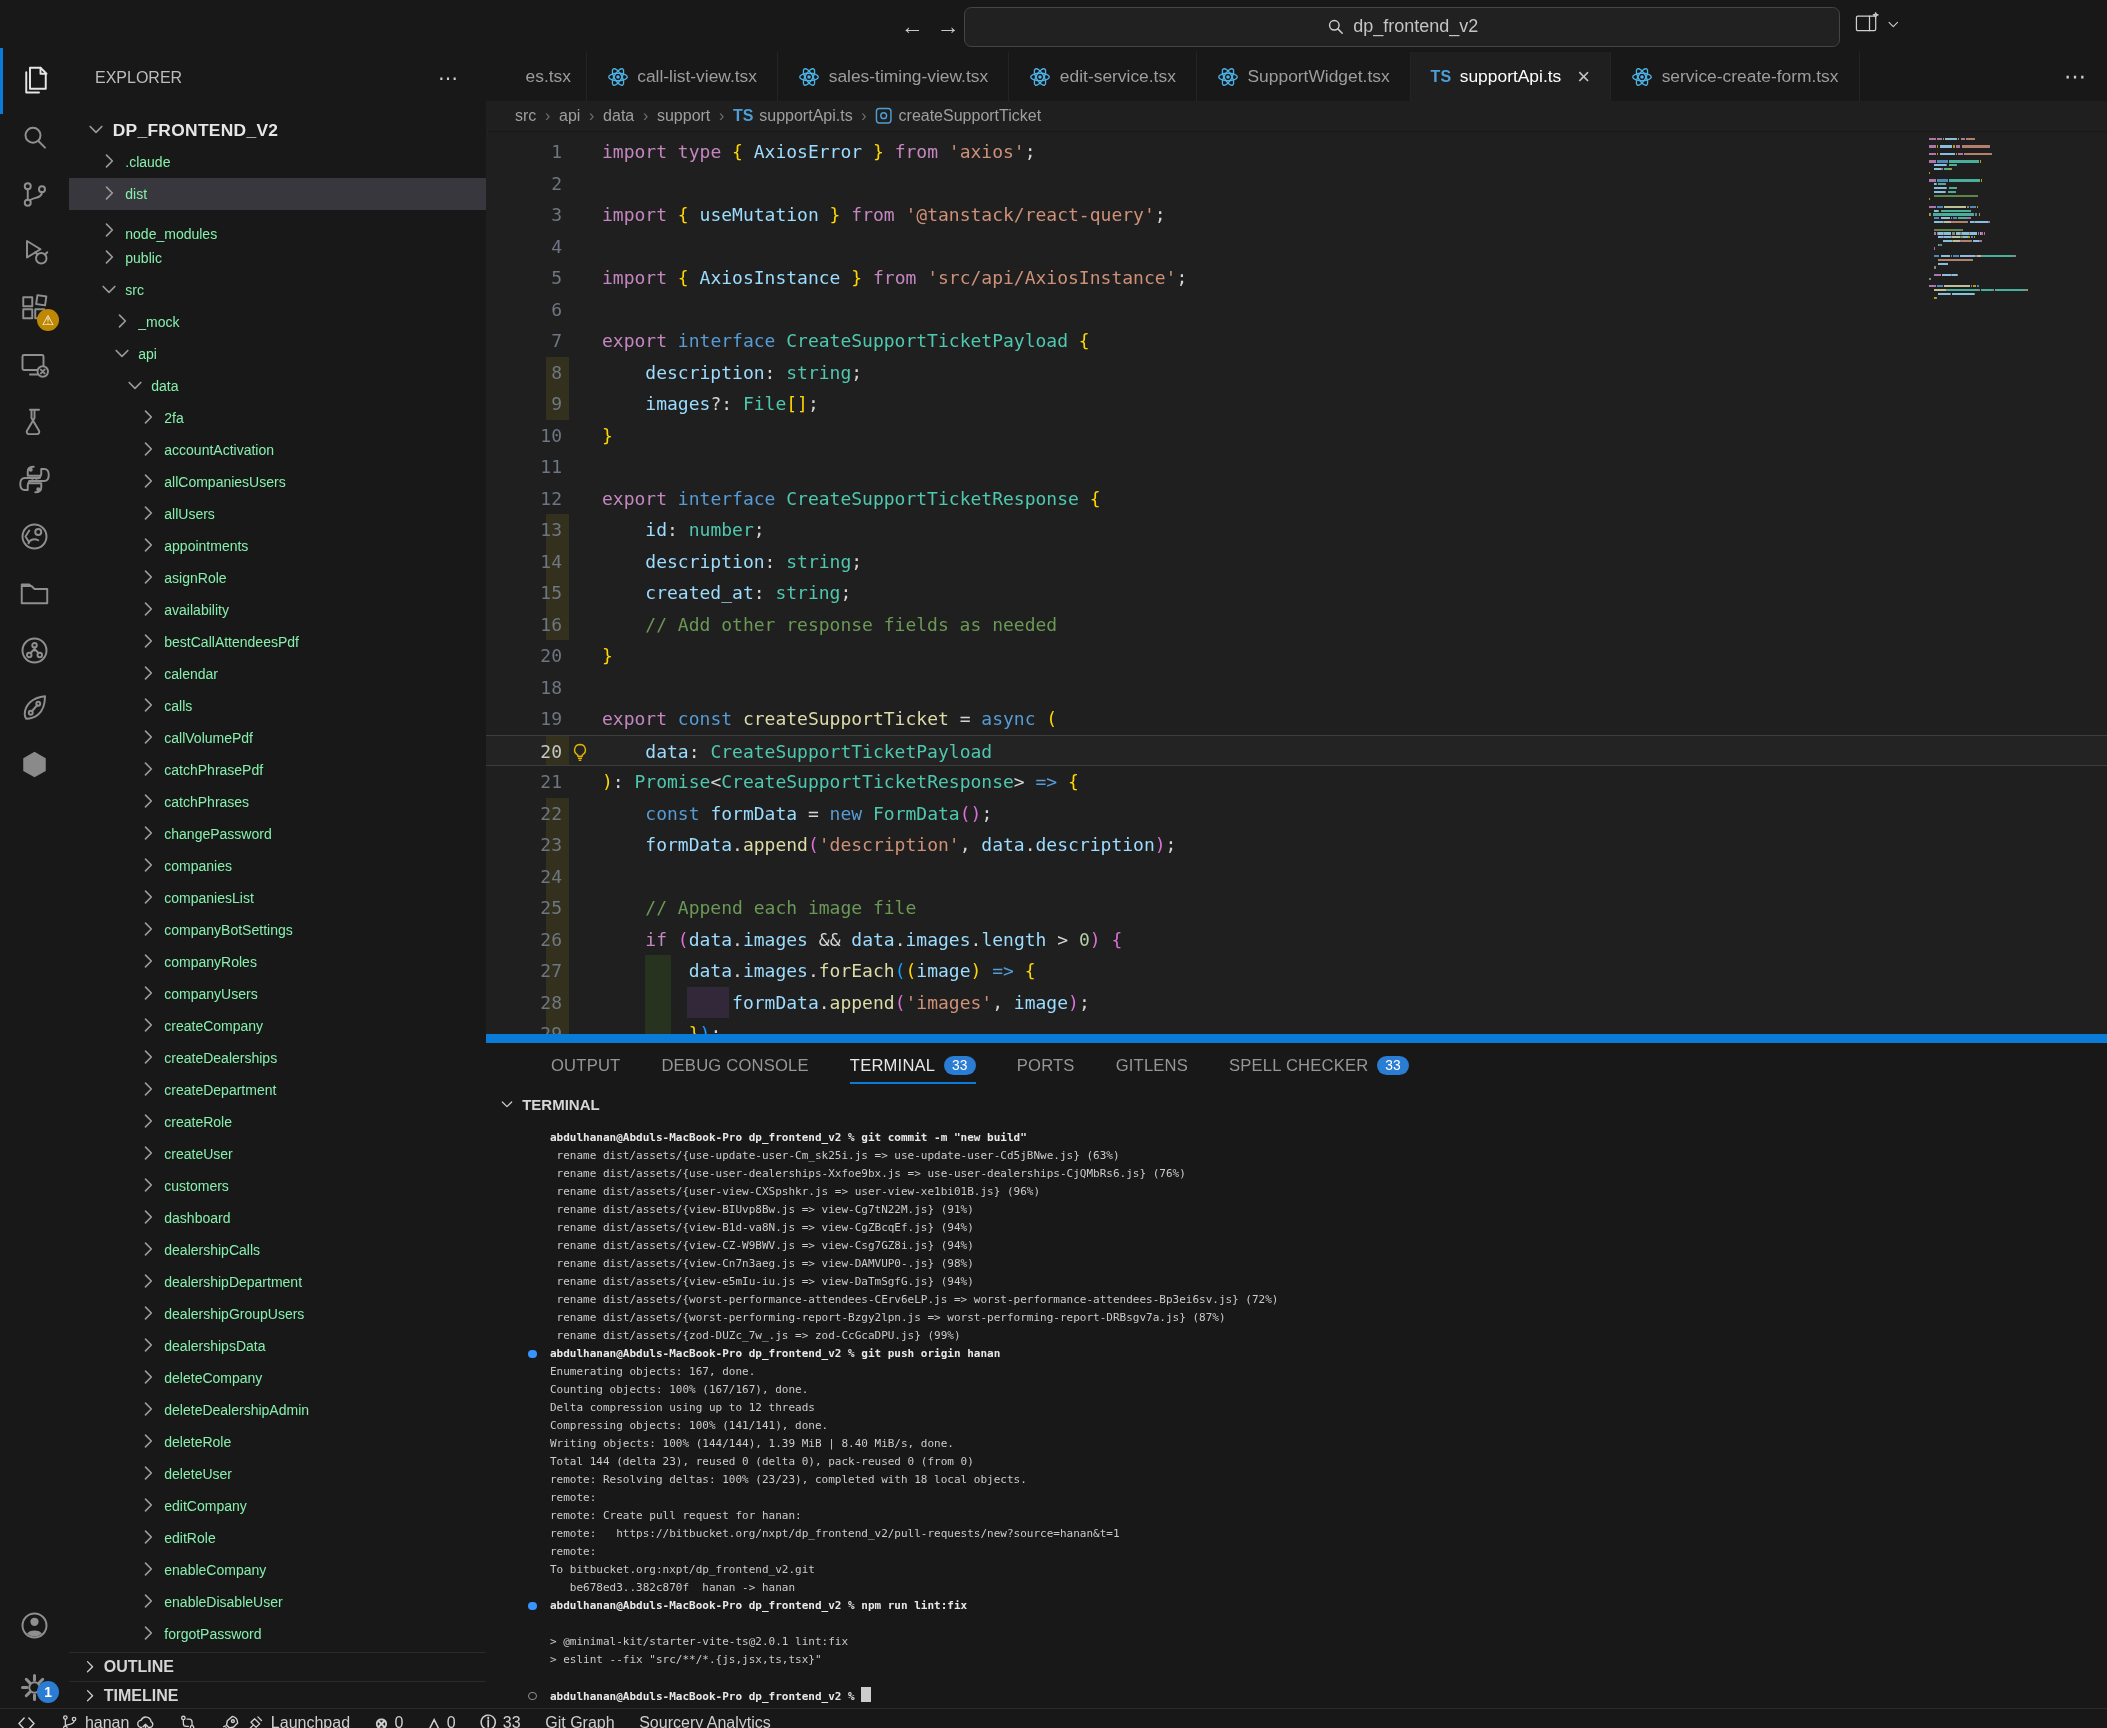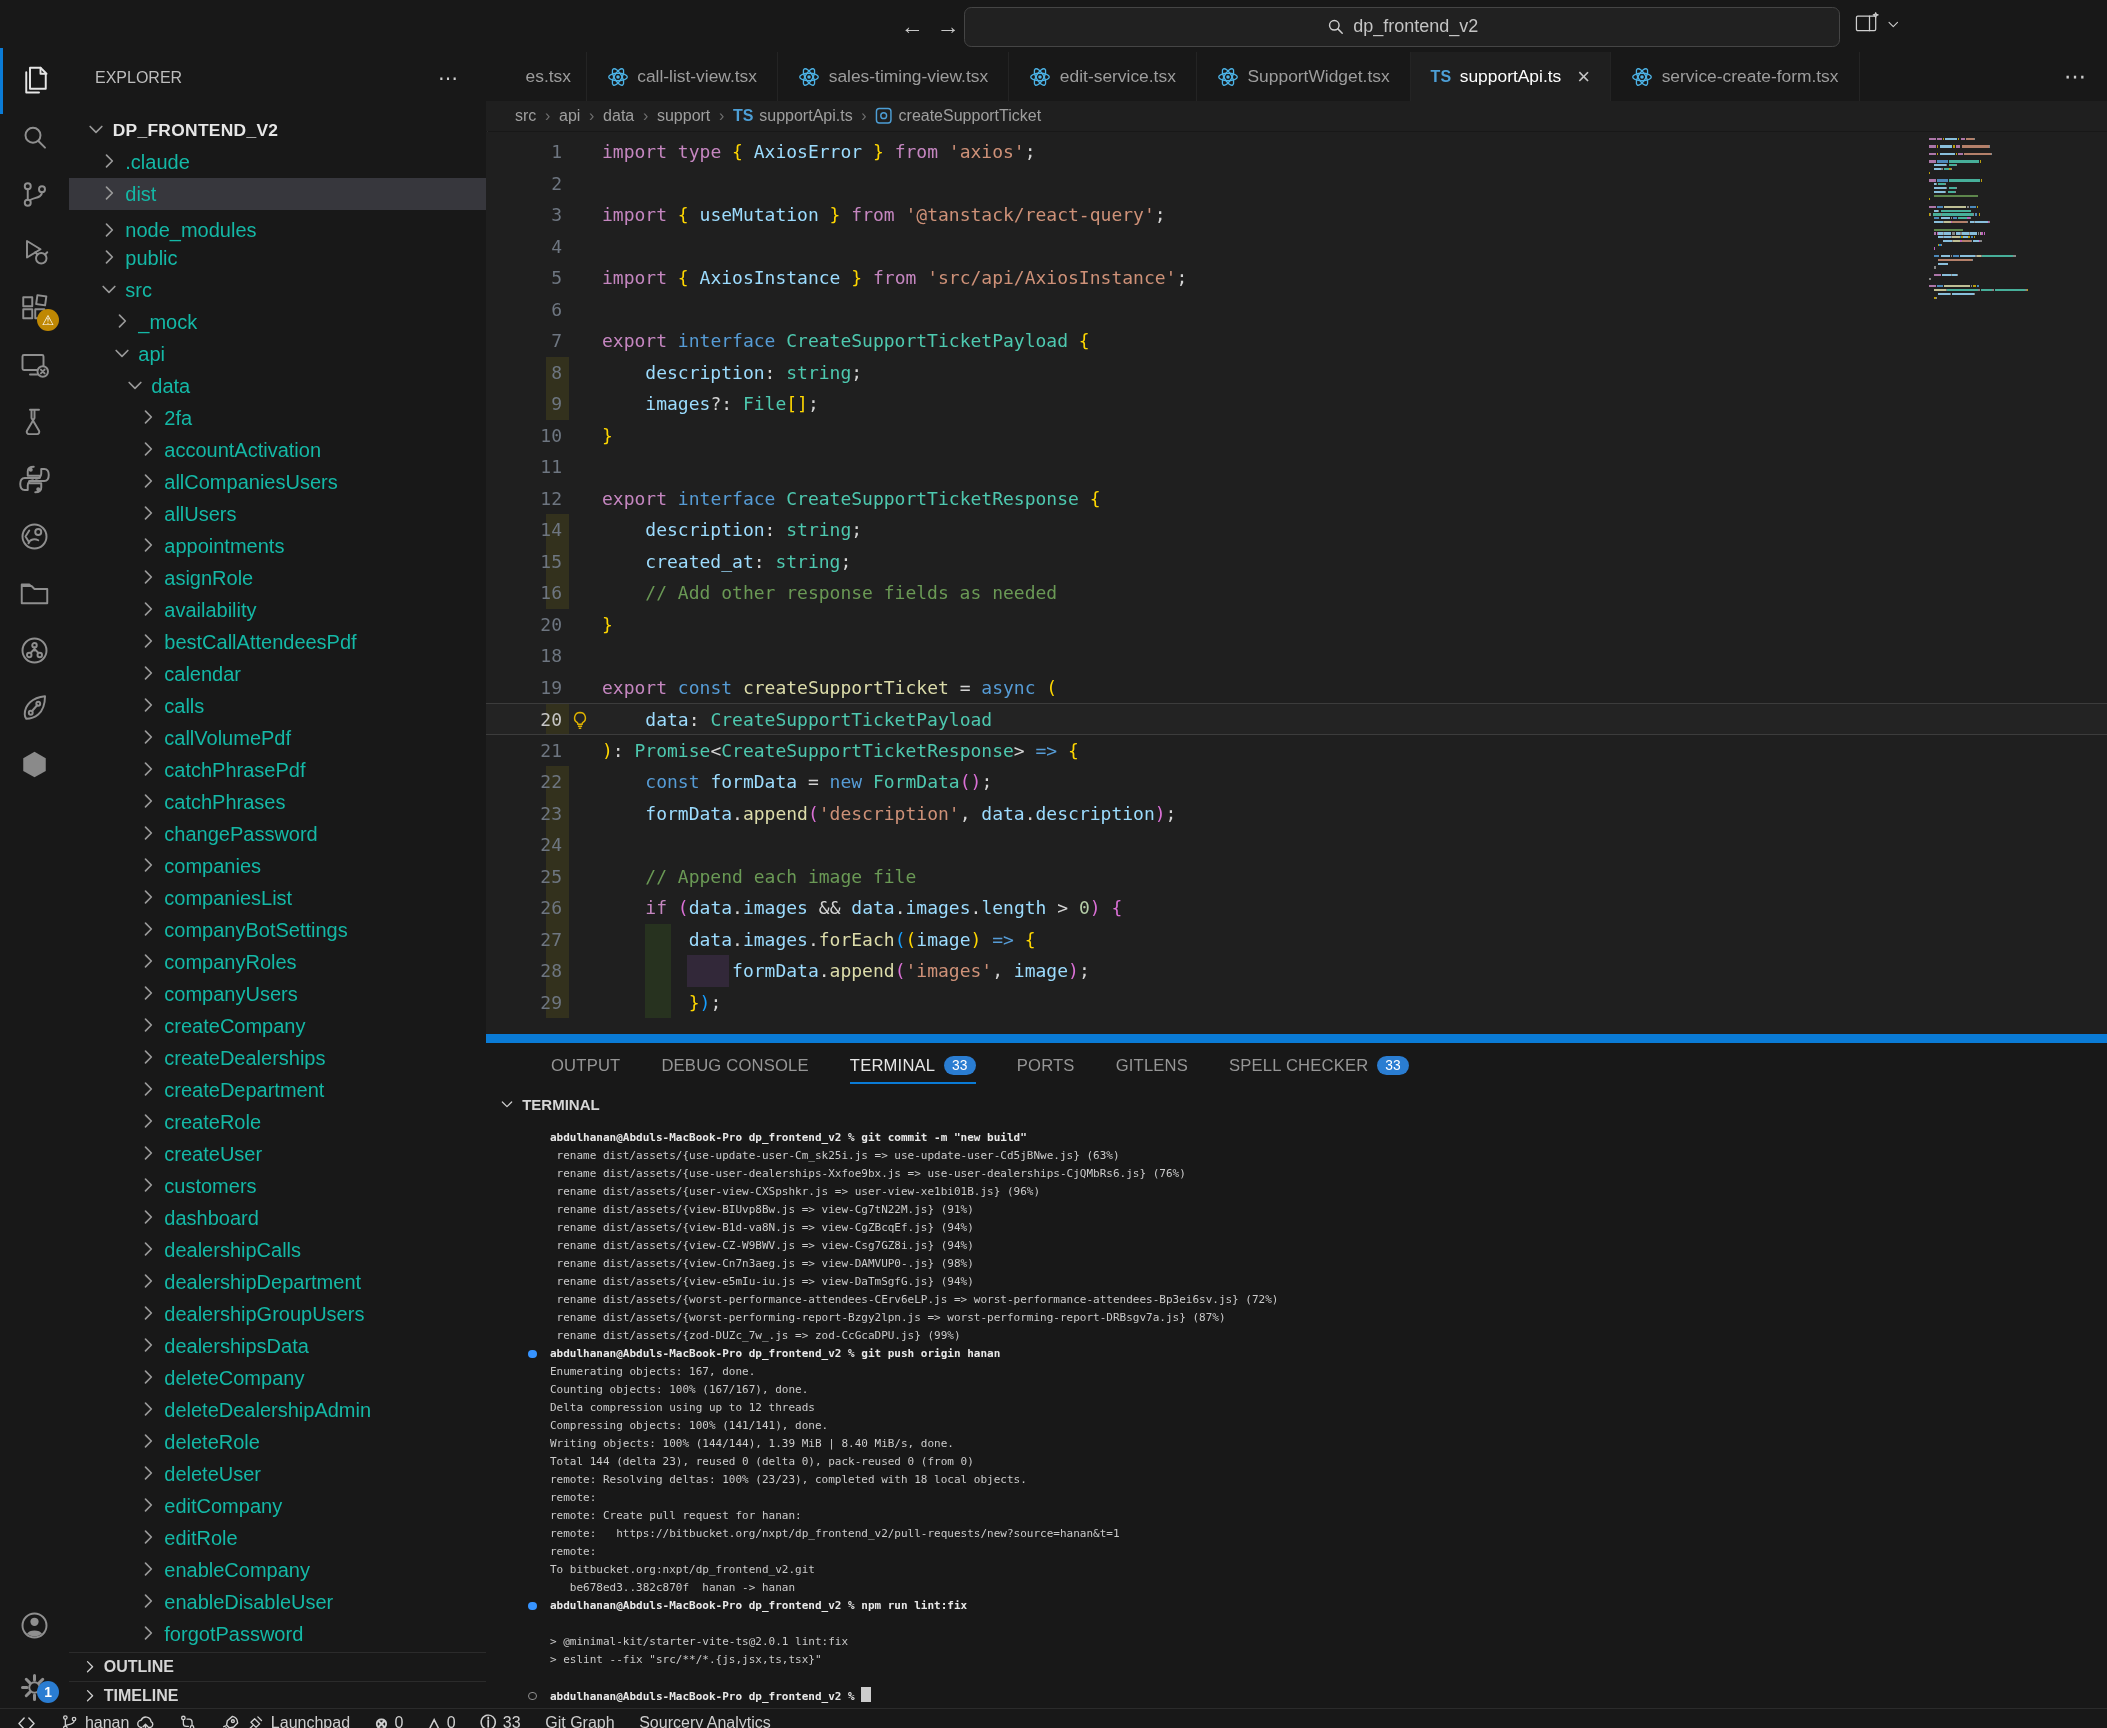--- a/index.html
+++ b/index.html
@@ -28,21 +28,21 @@
             display:flex;align-items:center;justify-content:center;font-size:13.8px;color:#fff;padding:0 2.9px;box-sizing:border-box}
   .ab-badge.amber{background:#bf8803}
   .ab-badge.blue{background:#2a7dd2;font-weight:bold}
   #ab-bottom{position:absolute;left:0;bottom:20px;display:flex;flex-direction:column;gap:19px;width:69px;align-items:center}
 
   
   #sidebar{left:69px;top:52px;width:418px;height:1656px;background:#181818;border-right:0.7px solid #2b2b2b}
   #explorer-header{position:absolute;left:0;top:0;width:100%;height:51px;display:flex;align-items:center;
                    justify-content:space-between;padding:0 29px 0 26px;box-sizing:border-box;color:#bdbdbd;font-size:16px}
   #tree{position:absolute;left:0;top:62px;width:100%;height:1538px;overflow:hidden}
-  .trow{position:relative;height:32px;display:flex;align-items:center;color:#14b8a6;font-size:20px;white-space:nowrap}
+  .trow{position:relative;height:32px;display:flex;align-items:center;color:#86efac;font-size:14px;white-space:nowrap}
   .trow.selected{background:#37373d}
   .trow .chev{width:22px;height:22px;flex:0 0 auto;margin-right:4.3px}
   .trow.root-row{color:#e6e6e6;font-weight:bold;font-size:17.4px;letter-spacing:0.3px}
   .trow.clipped{height:20px;overflow:hidden}
   .side-sec{position:absolute;left:0;width:100%;height:29px;border-top:0.7px solid #2b2b2b;display:flex;
             align-items:center;gap:5.8px;padding-left:11.6px;box-sizing:border-box;color:#d5d5d5;font-weight:bold;font-size:16px}
 
   
   #tabsbar{left:486px;top:52px;width:1622px;height:49px;background:#181818;display:flex;align-items:stretch}
   .tab{position:relative;display:flex;align-items:center;gap:8.7px;padding:0 20px;border-right:0.7px solid #242424;
@@ -820,20 +820,21 @@
       <div class="cl"><span class="gut">3</span><span class="ct"><span class="tk-k">import</span><span class="tk-b1"> {</span><span class="tk-v"> useMutation</span><span class="tk-b1"> }</span><span class="tk-k"> from</span><span class="tk-s"> '@tanstack/react-query'</span><span class="tk-w">;</span></span></div>
       <div class="cl"><span class="gut">4</span><span class="ct"></span></div>
       <div class="cl"><span class="gut">5</span><span class="ct"><span class="tk-k">import</span><span class="tk-b1"> {</span><span class="tk-v"> AxiosInstance</span><span class="tk-b1"> }</span><span class="tk-k"> from</span><span class="tk-s"> 'src/api/AxiosInstance'</span><span class="tk-w">;</span></span></div>
       <div class="cl"><span class="gut">6</span><span class="ct"></span></div>
       <div class="cl"><span class="gut">7</span><span class="ct"><span class="tk-k">export</span><span class="tk-d"> interface</span><span class="tk-t"> CreateSupportTicketPayload</span><span class="tk-b1"> {</span></span></div>
       <div class="cl"><div class="dec dg"></div><span class="gut">8</span><span class="ct"><span class="tk-v">    description</span><span class="tk-w">:</span><span class="tk-t"> string</span><span class="tk-w">;</span></span></div>
       <div class="cl"><div class="dec dg"></div><span class="gut">9</span><span class="ct"><span class="tk-v">    images</span><span class="tk-w">?:</span><span class="tk-t"> File</span><span class="tk-b1">[]</span><span class="tk-w">;</span></span></div>
       <div class="cl"><span class="gut">10</span><span class="ct"><span class="tk-b1">}</span></span></div>
       <div class="cl"><span class="gut">11</span><span class="ct"></span></div>
       <div class="cl"><span class="gut">12</span><span class="ct"><span class="tk-k">export</span><span class="tk-d"> interface</span><span class="tk-t"> CreateSupportTicketResponse</span><span class="tk-b1"> {</span></span></div>
+      <div class="cl"><div class="dec dg"></div><span class="gut">13</span><span class="ct"><span class="tk-v">    id</span><span class="tk-w">:</span><span class="tk-t"> number</span><span class="tk-w">;</span></span></div>
       <div class="cl"><div class="dec dg"></div><span class="gut">14</span><span class="ct"><span class="tk-v">    description</span><span class="tk-w">:</span><span class="tk-t"> string</span><span class="tk-w">;</span></span></div>
       <div class="cl"><div class="dec dg"></div><span class="gut">15</span><span class="ct"><span class="tk-v">    created_at</span><span class="tk-w">:</span><span class="tk-t"> string</span><span class="tk-w">;</span></span></div>
       <div class="cl"><div class="dec dg"></div><span class="gut">16</span><span class="ct"><span class="tk-c">    // Add other response fields as needed</span></span></div>
       <div class="cl"><span class="gut">20</span><span class="ct"><span class="tk-b1">}</span></span></div>
       <div class="cl"><span class="gut">18</span><span class="ct"></span></div>
       <div class="cl"><span class="gut">19</span><span class="ct"><span class="tk-k">export</span><span class="tk-d"> const</span><span class="tk-f"> createSupportTicket</span><span class="tk-w"> =</span><span class="tk-d"> async</span><span class="tk-b1"> (</span></span></div>
       <div class="cl cur"><div class="dec dg"></div><span class="gut">20</span><span class="bulb"><svg width="20" height="20" viewBox="0 0 24 24">
             <path d="M12 3a6.5 6.5 0 0 1 3.6 11.9c-.9.6-1.1 1.1-1.1 2.1h-5c0-1-.2-1.5-1.1-2.1A6.5 6.5 0 0 1 12 3z" style="fill:none;stroke:#ddb100;stroke-width:1.8"></path>
             <path d="M9.5 19.5h5M10.5 22h3" style="stroke:#ddb100;stroke-width:1.8"></path>
           </svg></span><span class="ct"><span class="tk-v">    data</span><span class="tk-w">:</span><span class="tk-t"> CreateSupportTicketPayload</span></span></div>

